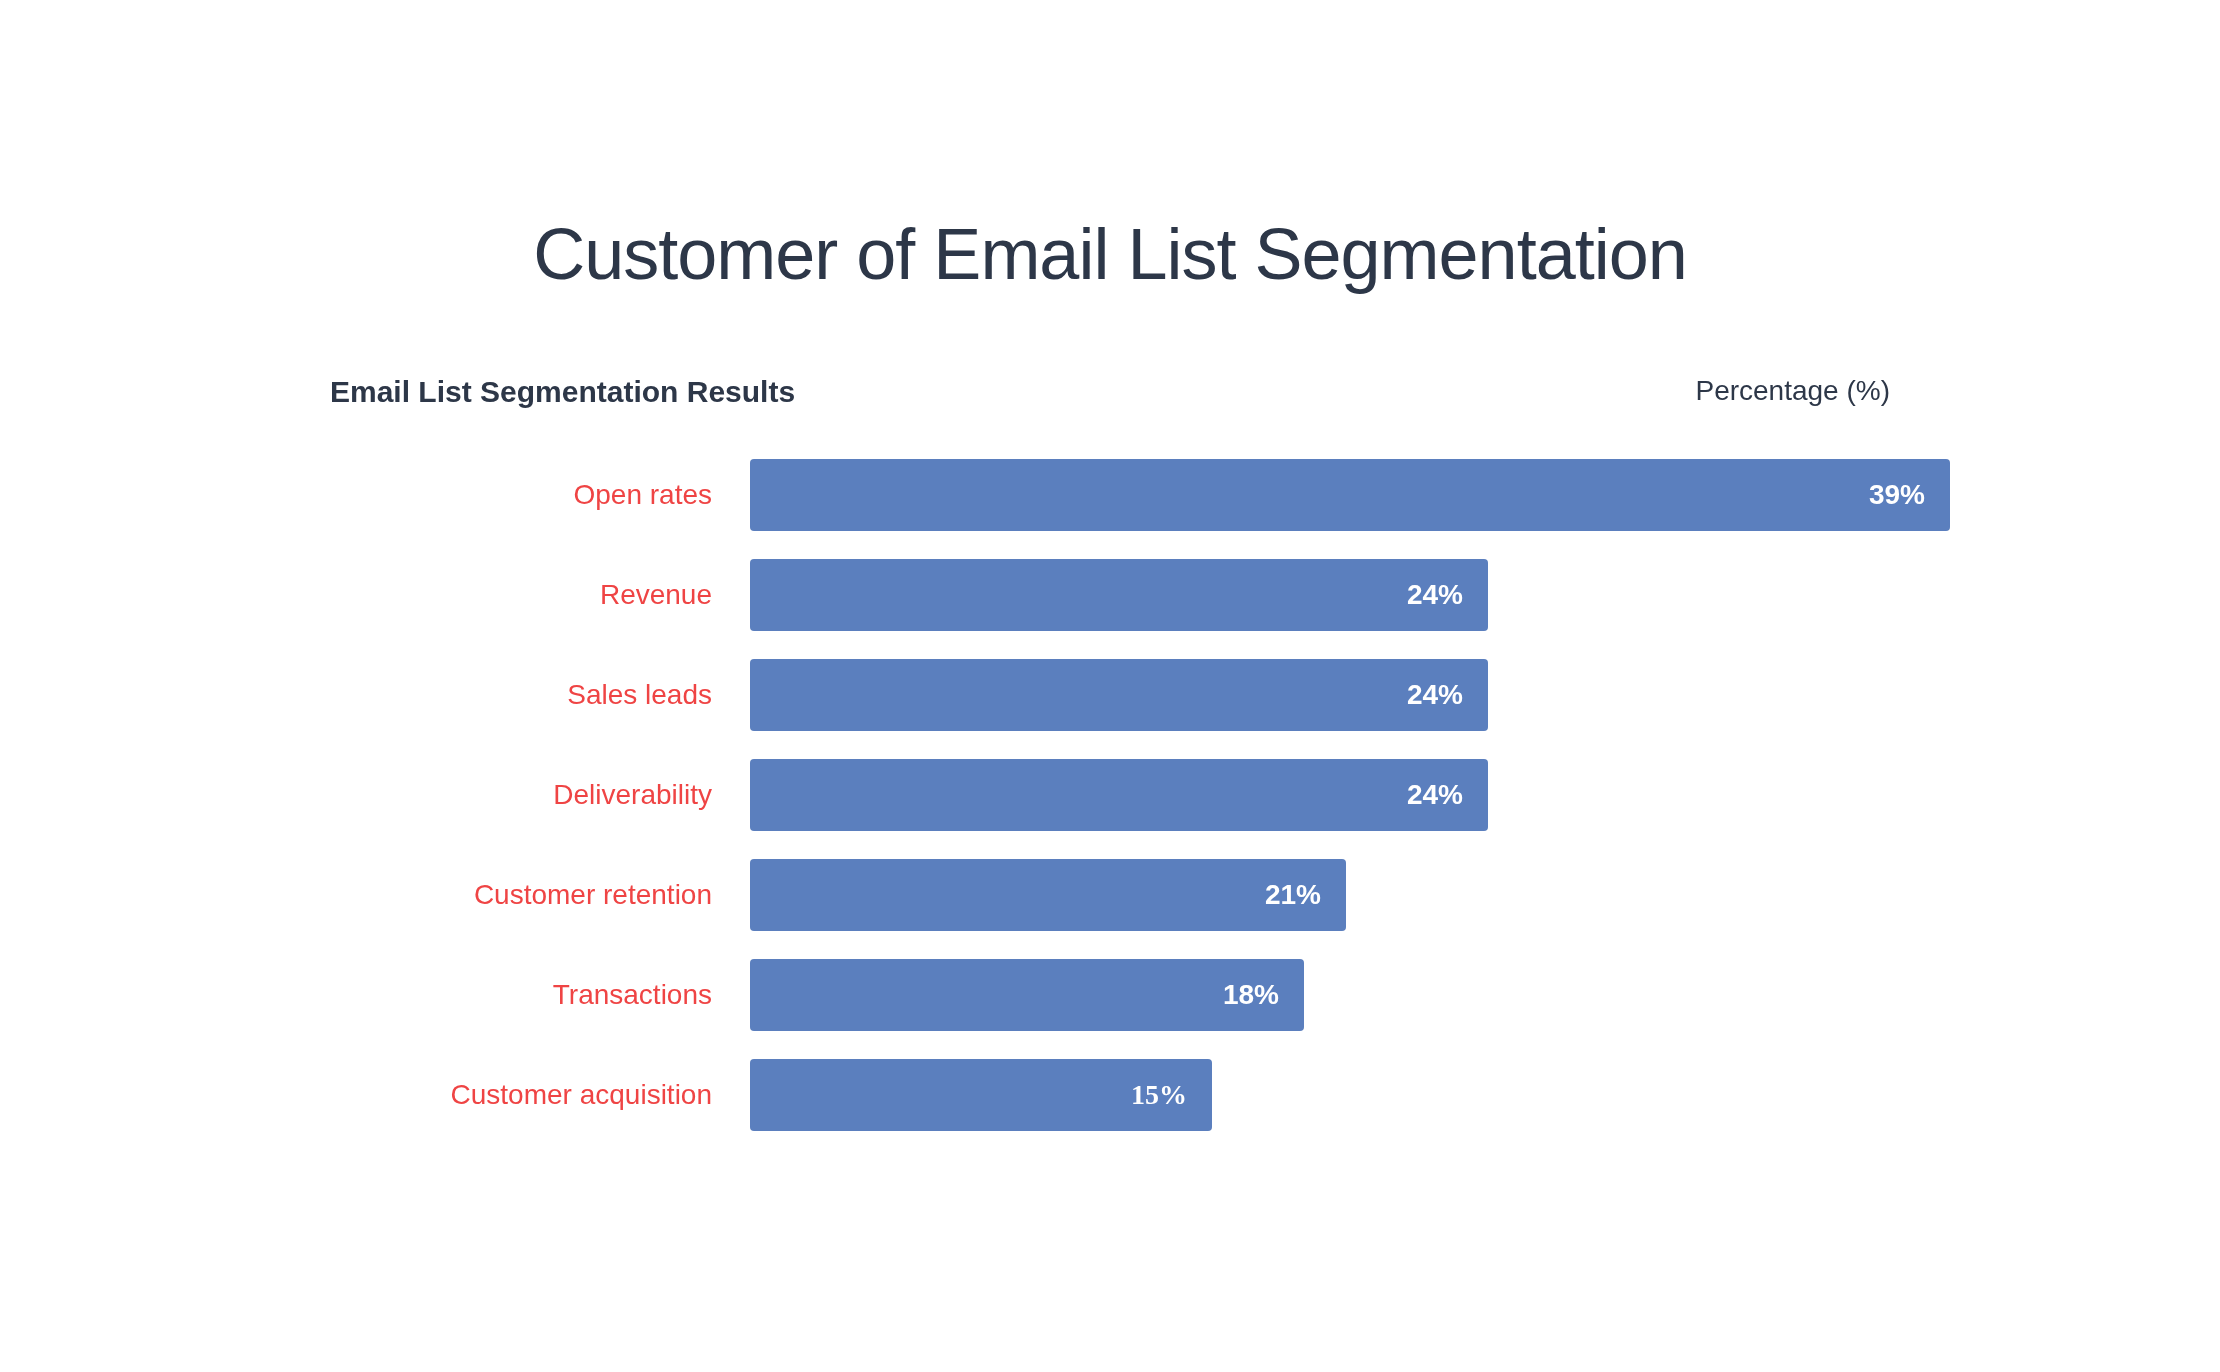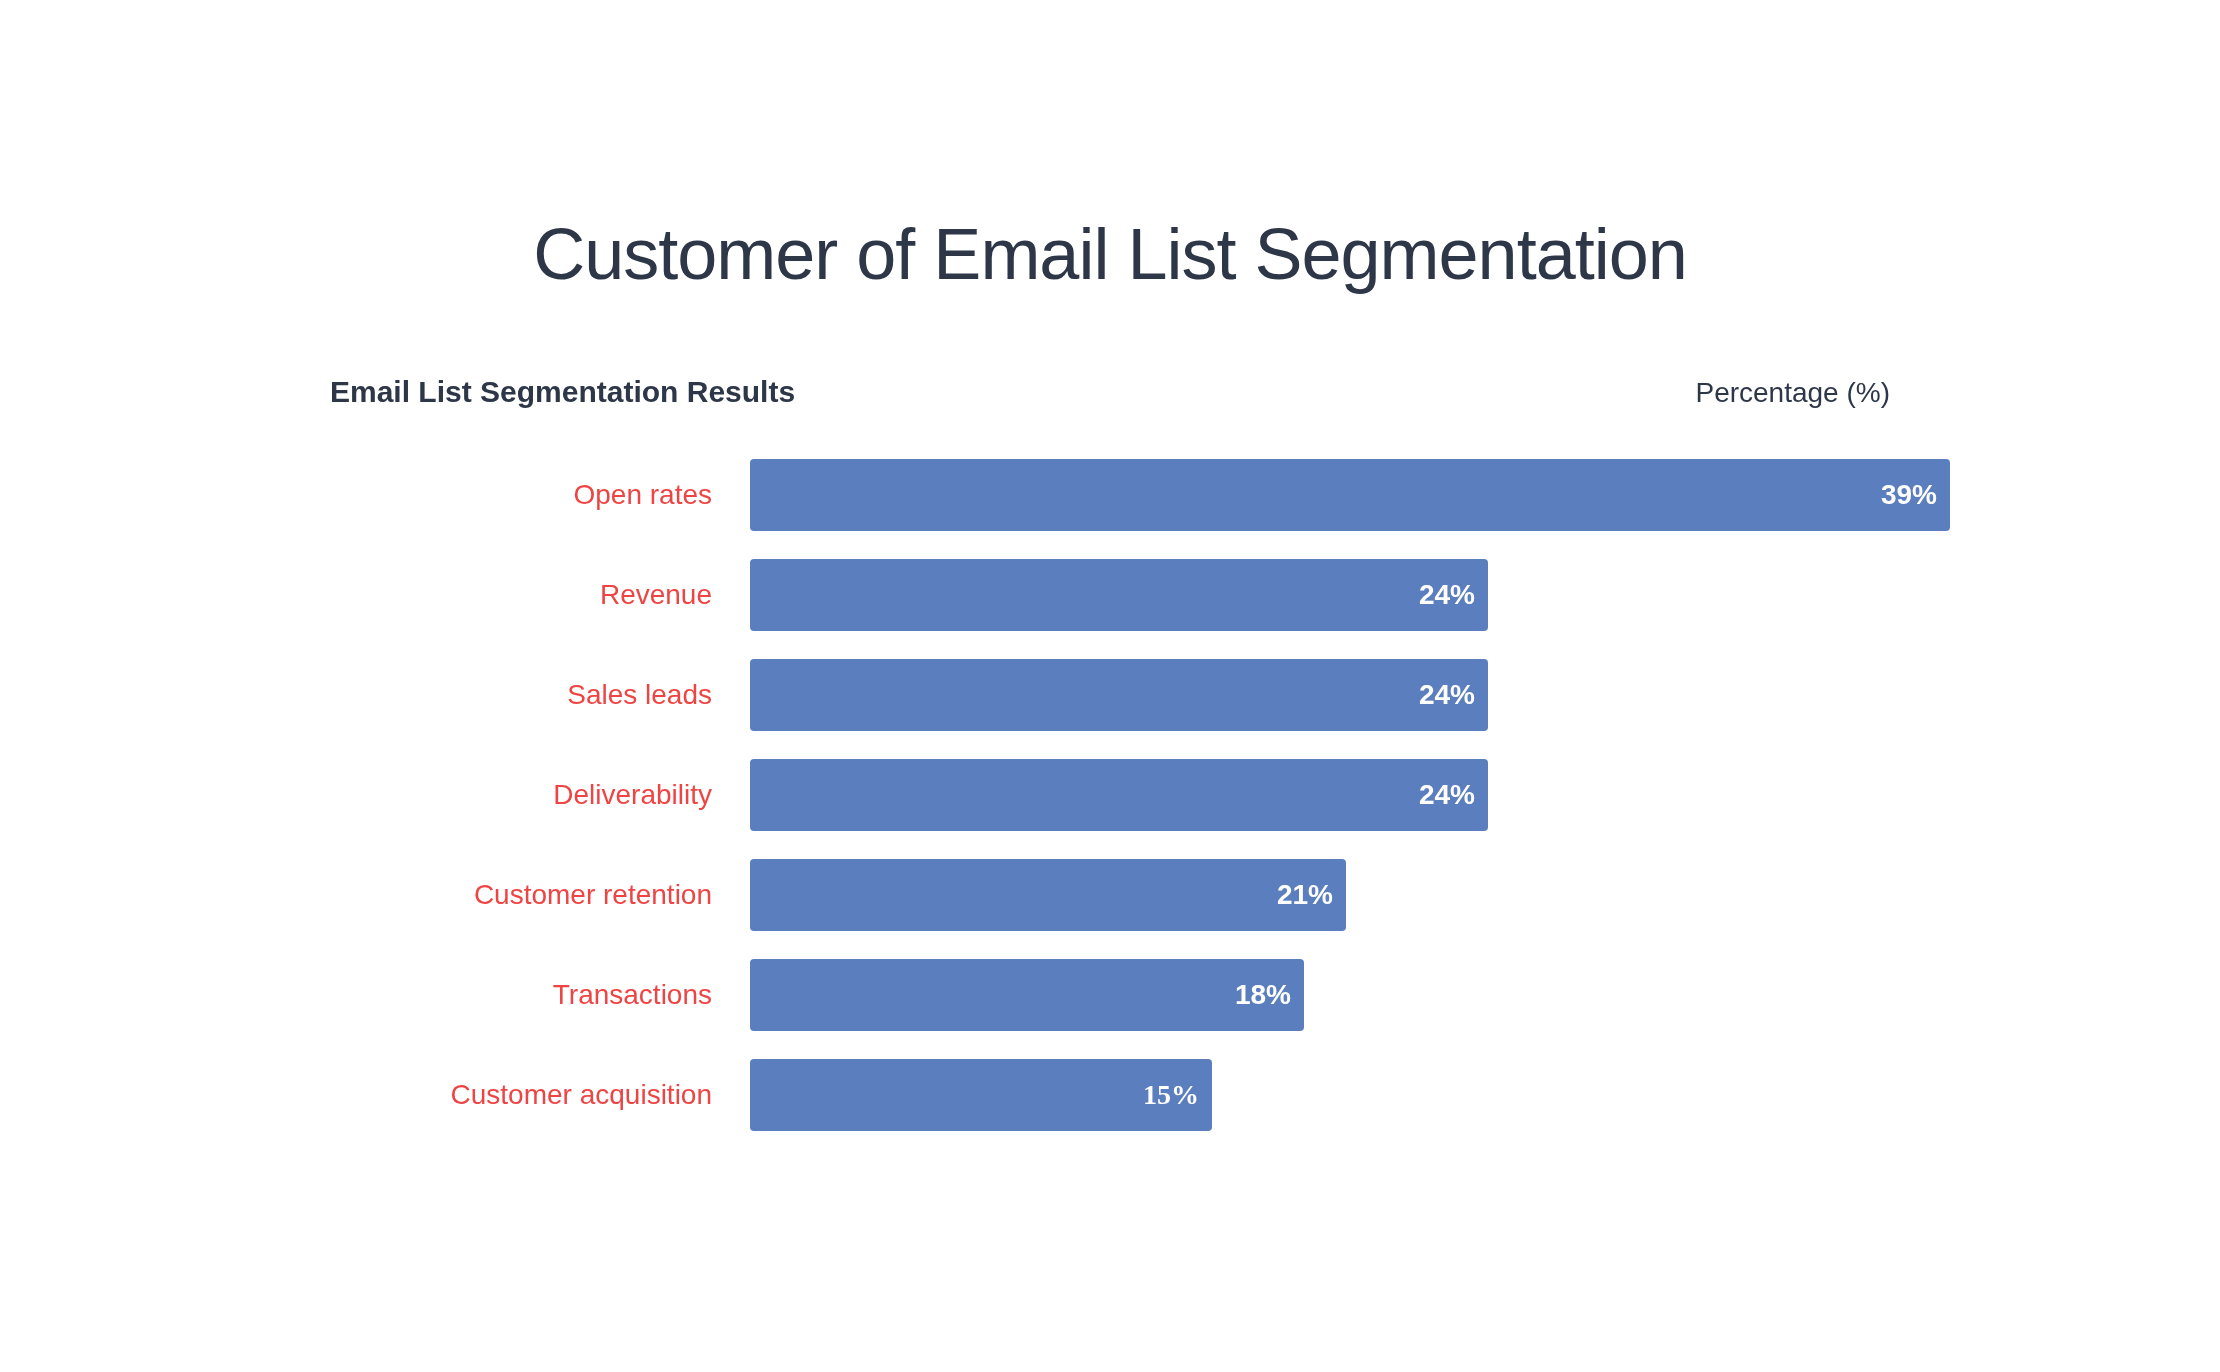--- a/index.html
+++ b/index.html
@@ -33,21 +33,21 @@
     }
 
     .chart-area {
       width: 100%;
       padding: 0 40px;
     }
 
     .chart-header {
       display: flex;
       justify-content: space-between;
-      align-items: flex-end;
+      align-items: flex-start;
       margin-bottom: 50px;
       padding: 0 0 0 0;
     }
 
     .chart-header-left {
       font-size: 30px;
       font-weight: 700;
       color: #2d3748;
     }
 
@@ -78,21 +78,21 @@
       align-items: center;
     }
 
     .bar {
       height: 72px;
       background-color: #5b7fbe;
       border-radius: 4px;
       display: flex;
       align-items: center;
       justify-content: flex-end;
-      padding-right: 13px;
+      padding-right: 25px;
     }
 
     .bar-value {
       color: #ffffff;
       font-size: 28px;
       font-weight: 700;
       white-space: nowrap;
     }
   </style>
 </head>

